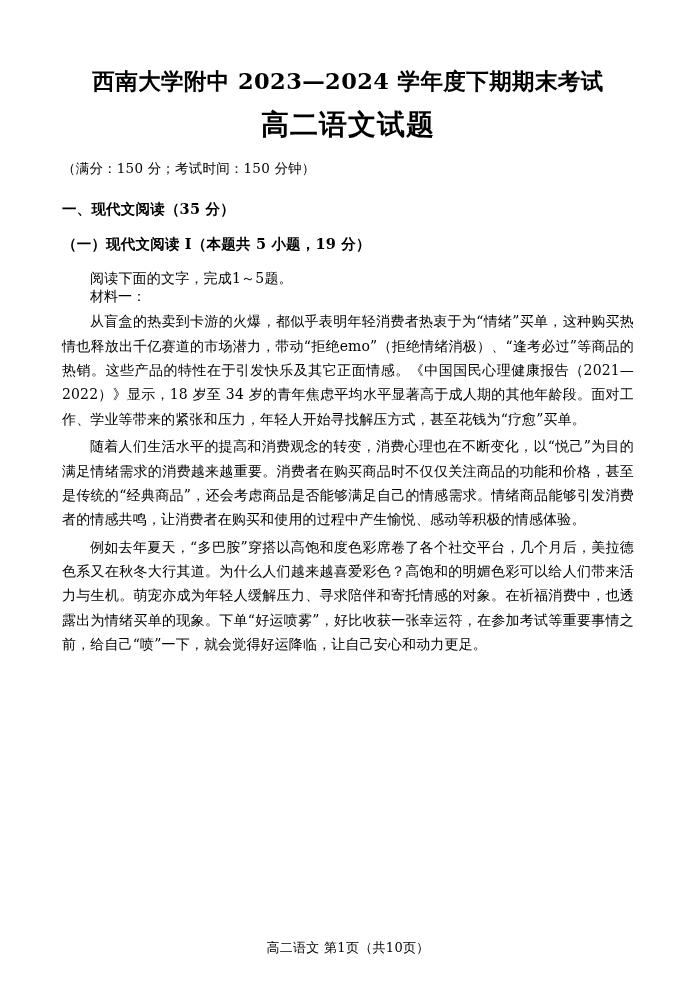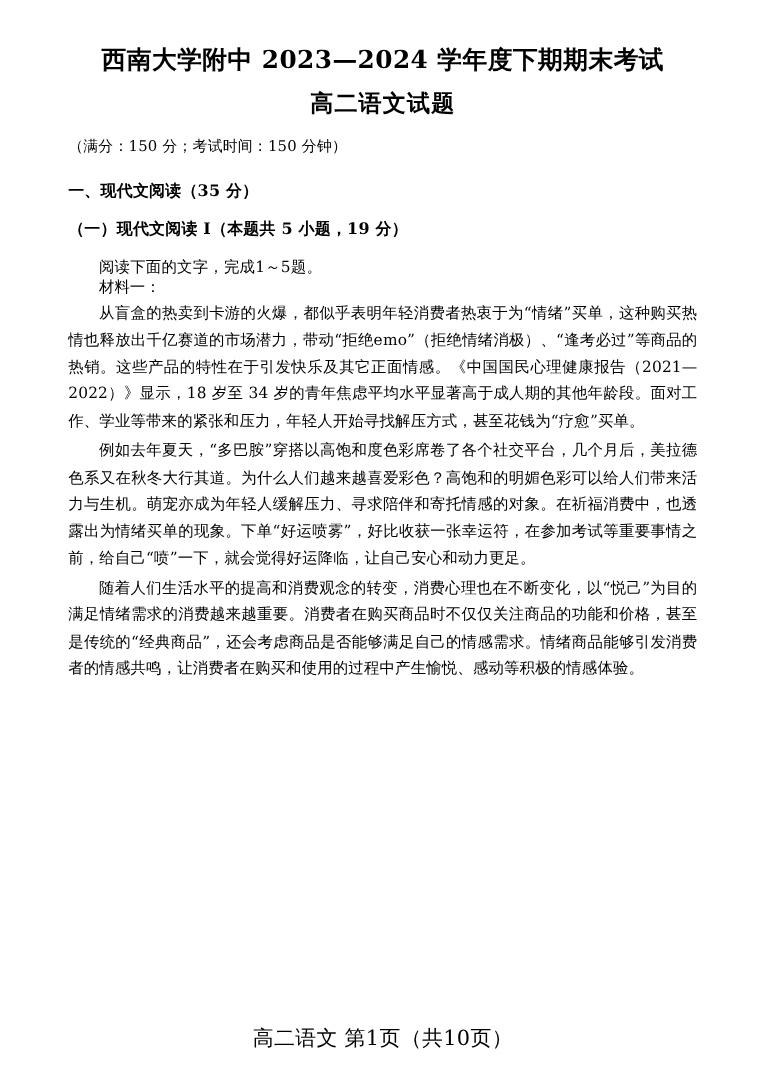--- a/index.html
+++ b/index.html
@@ -21,26 +21,26 @@
     box-sizing: border-box;
     padding: 38px 62px 0 62px;
     position: relative;
   }
   .doc-title {
     text-align: center;
     font-size: 22.5px;
     font-weight: bold;
     letter-spacing: 0.4px;
     line-height: 1.35;
-    margin: 2px 0 0 0;
+    margin: 28px 0 0 0;
     white-space: nowrap;
   }
   .doc-subtitle {
     text-align: center;
-    font-size: 21px;
+    font-size: 28px;
     font-weight: bold;
     letter-spacing: 1px;
     margin: 10px 0 0 0;
   }
   .doc-meta {
     font-size: 13.5px;
     margin: 16px 0 0 0;
     letter-spacing: 0.2px;
   }
   .section-head {
@@ -75,21 +75,21 @@
     text-align: justify;
     text-justify: inter-ideograph;
     letter-spacing: 0.15px;
   }
   .footer {
     position: absolute;
     left: 0;
     right: 0;
     bottom: 26px;
     text-align: center;
-    font-size: 19px;
+    font-size: 13px;
     letter-spacing: 0.3px;
   }
 </style>
 </head>
 <body>
 
 <div class="page">
 
   <h1 class="doc-title">西南大学附中 2023—2024 学年度下期期末考试</h1>
 
@@ -99,18 +99,18 @@
 
   <div class="section-head">一、现代文阅读（35 分）</div>
 
   <div class="sub-head">（一）现代文阅读 I（本题共 5 小题，19 分）</div>
 
   <div class="instr">阅读下面的文字，完成1～5题。</div>
 
   <div class="mat-label">材料一：</div>
 
   <p class="body-par">从盲盒的热卖到卡游的火爆，都似乎表明年轻消费者热衷于为“情绪”买单，这种购买热情也释放出千亿赛道的市场潜力，带动“拒绝emo”（拒绝情绪消极）、“逢考必过”等商品的热销。这些产品的特性在于引发快乐及其它正面情感。《中国国民心理健康报告（2021—2022）》显示，18 岁至 34 岁的青年焦虑平均水平显著高于成人期的其他年龄段。面对工作、学业等带来的紧张和压力，年轻人开始寻找解压方式，甚至花钱为“疗愈”买单。</p>
+  <p class="body-par">随着人们生活水平的提高和消费观念的转变，消费心理也在不断变化，以“悦己”为目的满足情绪需求的消费越来越重要。消费者在购买商品时不仅仅关注商品的功能和价格，甚至是传统的“经典商品”，还会考虑商品是否能够满足自己的情感需求。情绪商品能够引发消费者的情感共鸣，让消费者在购买和使用的过程中产生愉悦、感动等积极的情感体验。</p>
   <p class="body-par">例如去年夏天，“多巴胺”穿搭以高饱和度色彩席卷了各个社交平台，几个月后，美拉德色系又在秋冬大行其道。为什么人们越来越喜爱彩色？高饱和的明媚色彩可以给人们带来活力与生机。萌宠亦成为年轻人缓解压力、寻求陪伴和寄托情感的对象。在祈福消费中，也透露出为情绪买单的现象。下单“好运喷雾”，好比收获一张幸运符，在参加考试等重要事情之前，给自己“喷”一下，就会觉得好运降临，让自己安心和动力更足。</p>
-  <p class="body-par">随着人们生活水平的提高和消费观念的转变，消费心理也在不断变化，以“悦己”为目的满足情绪需求的消费越来越重要。消费者在购买商品时不仅仅关注商品的功能和价格，甚至是传统的“经典商品”，还会考虑商品是否能够满足自己的情感需求。情绪商品能够引发消费者的情感共鸣，让消费者在购买和使用的过程中产生愉悦、感动等积极的情感体验。</p>
 
   <div class="footer">高二语文  第1页（共10页）</div>
 
 </div>
 
 </body></html>

